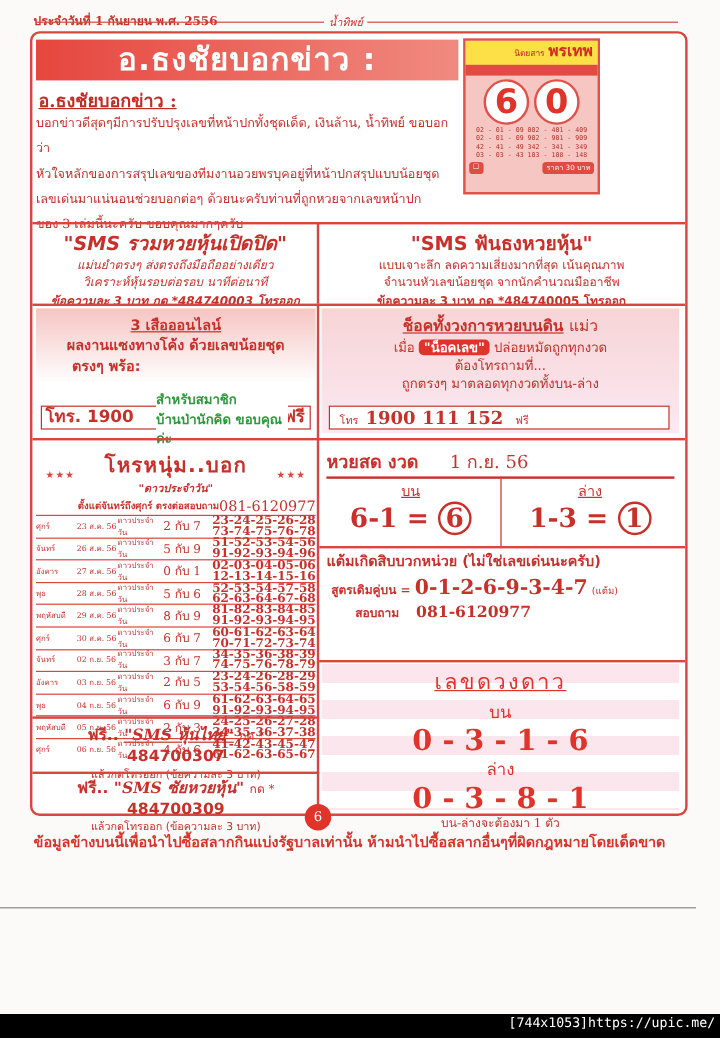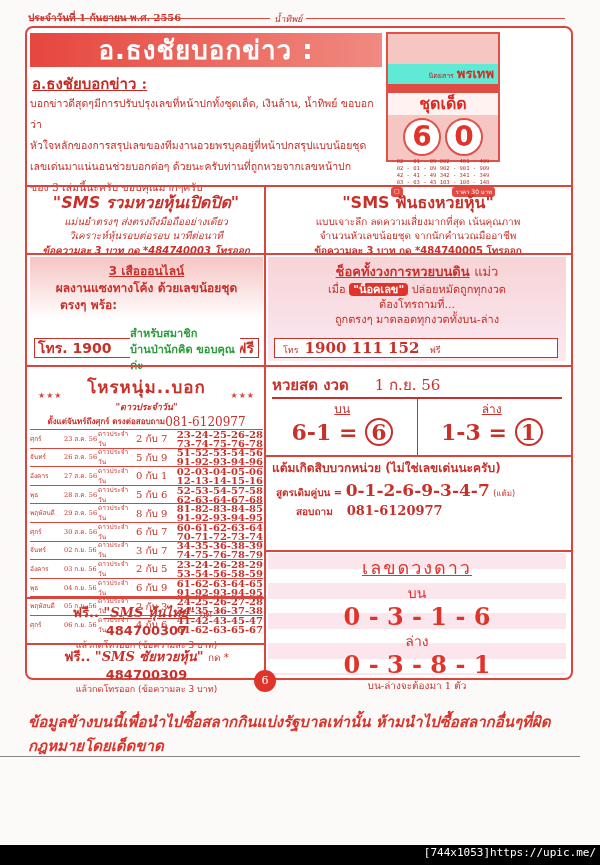--- a/index.html
+++ b/index.html
@@ -7,21 +7,21 @@
   body { font-family: "DejaVu Sans", sans-serif; position: relative; }
   .page { position: absolute; left: 0; top: 0; width: 600px; height: 845px; background: #fbfaf8; }
   .date-line { position: absolute; left: 28px; top: 10px; font-family: "DejaVu Serif", serif; font-size: 10px; color: #c8302a; font-weight: bold; }
   .brand-line { position: absolute; left: 30px; top: 18px; width: 535px; height: 1px; background: #d64a42; }
   .brand-tag { position: absolute; left: 270px; top: 12px; background: #fbfaf8; padding: 0 4px; font-size: 9px; color: #c8302a; font-style: italic; }
   .frame { position: absolute; left: 25px; top: 26px; width: 548px; height: 654px; border: 2px solid #d9463e; border-radius: 8px; background: #fff; }
   .headbar { position: absolute; left: 30px; top: 33px; width: 352px; height: 34px; background: linear-gradient(90deg,#e6463e,#f08a80); color: #fff; font-size: 26px; font-weight: bold; text-align: center; line-height: 34px; letter-spacing: 1px; }
   .sub-title { position: absolute; left: 32px; top: 72px; font-family: "DejaVu Serif", serif; font-size: 15px; color: #c42b24; font-weight: bold; text-decoration: underline; }
   .intro { position: absolute; left: 30px; top: 93px; width: 350px; font-family: "DejaVu Serif", serif; font-size: 10.5px; line-height: 21px; color: #c8302a; }
   .ad-box { position: absolute; left: 386px; top: 32px; width: 114px; height: 130px; background: #f6c6c3; border: 2px solid #e0514a; }
-  .ad-top { height: 20px; background: #5eead4; font-size: 13px; font-weight: bold; color: #d52b22; text-align: right; padding-right: 4px; line-height: 20px; margin-top: 30px; }
+  .ad-top { height: 20px; background: #fde047; font-size: 13px; font-weight: bold; color: #d52b22; text-align: right; padding-right: 4px; line-height: 20px; }
   .ad-top small { font-size: 7px; color: #b22; font-weight: normal; margin-right: 3px; }
   .ad-strip { height: 9px; background: #e04b44; }
   .ad-sub { height: 22px; text-align: center; font-size: 16px; font-weight: bold; color: #d52b22; background: #fff2f1; line-height: 22px; }
   .ad-nums { display: flex; justify-content: center; gap: 4px; margin-top: 3px; }
   .ad-num { width: 38px; height: 38px; border-radius: 50%; background: #fff; border: 2px solid #e0514a; color: #e0342b; font-size: 28px; font-weight: bold; text-align: center; line-height: 34px; }
   .ad-grid { font-size: 5.5px; color: #b8322b; text-align: center; margin-top: 2px; line-height: 7px; font-family: "DejaVu Sans Mono", monospace; }
   .ad-foot { display: flex; justify-content: space-between; padding: 1px 3px; font-size: 6px; }
   .ad-foot span { background: #e04b44; color: #fff; padding: 0 3px; border-radius: 3px; }
   .hline { position: absolute; height: 2px; background: #d9463e; }
   .vline { position: absolute; width: 2px; background: #d9463e; }
@@ -38,21 +38,21 @@
   .snake-title { font-size: 13px; font-weight: bold; margin-top: 4px; }
   .snake-title u { font-weight: bold; }
   .snake-line { font-size: 11px; line-height: 15px; }
   .badge-red { background: #e0342b; color: #fff; padding: 0 4px; border-radius: 4px; font-weight: bold; }
   .snake-phone { position: absolute; left: 6px; bottom: 3px; width: 284px; height: 20px; border: 1px solid #c8302a; background: #fff; font-family: "DejaVu Serif", serif; font-size: 15px; font-weight: bold; text-align: left; padding-left: 8px; line-height: 18px; }
   .snake-phone small { font-size: 9px; font-weight: normal; margin-right: 6px; }
   .horo { position: absolute; left: 30px; top: 373px; width: 233px; height: 220px; color: #c8302a; }
   .horo-title { text-align: center; font-size: 17px; font-weight: bold; letter-spacing: 1px; }
   .horo-stars { position: absolute; top: 18px; font-size: 8px; color: #d9463e; letter-spacing: 1px; }
   .horo-sub { text-align: center; font-size: 9px; font-weight: bold; font-style: italic; }
-  .horo-contact { display: flex; justify-content: center; font-size: 8px; font-weight: bold; margin-top: 1px; }
+  .horo-contact { display: flex; justify-content: flex-end; font-size: 8px; font-weight: bold; margin-top: 1px; }
   .horo-contact .ph { font-size: 12px; font-weight: normal; font-family: "DejaVu Serif", serif; }
   .horo-row { display: flex; align-items: center; height: 18.6px; border-top: 1px solid #d9463e; font-size: 6.5px; font-family: "DejaVu Serif", serif; }
   .horo-row .d { width: 34px; }
   .horo-row .dt { width: 34px; }
   .horo-row .lbl { width: 38px; }
   .horo-row .pr { width: 40px; font-size: 10px; }
   .horo-row .nums { flex: 1; font-size: 10px; font-weight: bold; line-height: 9px; text-align: right; }
   .free-box { position: absolute; left: 30px; width: 233px; height: 40px; text-align: center; color: #c8302a; }
   .free-main { font-size: 13px; font-weight: bold; }
   .free-main i { font-family: "DejaVu Serif", serif; }
@@ -71,21 +71,21 @@
   .formula-line b { font-size: 17px; font-family: "DejaVu Serif", serif; }
   .formula-line small { font-size: 8px; font-weight: normal; }
   .formula-ask { font-size: 10px; font-weight: bold; padding-left: 28px; margin-top: 3px; }
   .formula-ask b { font-size: 13px; font-family: "DejaVu Serif", serif; margin-left: 14px; }
   .star { position: absolute; left: 268px; top: 553px; width: 298px; height: 122px; text-align: center; color: #e0342b; background: repeating-linear-gradient(180deg,#fbe6ee 0 16px,#fff 16px 30px); }
   .star-title { font-size: 18px; text-decoration: underline; letter-spacing: 2px; }
   .star-lbl { font-size: 14px; }
   .star-num { font-size: 24px; font-weight: bold; font-family: "DejaVu Serif", serif; line-height: 26px; }
   .star-note { font-size: 10px; color: #c8302a; font-family: "DejaVu Serif", serif; }
   .page-num { position: absolute; left: 254px; top: 670px; width: 22px; height: 22px; border-radius: 50%; background: #e0342b; color: #fff; font-size: 11px; text-align: center; line-height: 22px; font-family: "DejaVu Serif", serif; }
-  .disclaimer { position: absolute; left: 28px; top: 710px; font-size: 15px; font-style: italic; color: #d8342c; font-weight: bold; }
+  .disclaimer { position: absolute; left: 28px; top: 692px; font-size: 12px; color: #d8342c; font-weight: bold; }
   .bottom-rule { position: absolute; left: 0; top: 756px; width: 580px; height: 1px; background: #888; }
   .watermark { position: absolute; right: 4px; top: 846px; color: #fff; font-family: "DejaVu Sans Mono", monospace; font-size: 11px; }
 </style>
 </head>
 <body>
 
 <div class="page">
   <div class="date-line">ประจำวันที่ 1 กันยายน พ.ศ. 2556</div>
   <div class="brand-line"></div>
   <div class="brand-tag">น้ำทิพย์</div>
@@ -97,21 +97,20 @@
   <div class="intro">
     <div>บอกข่าวดีสุดๆมีการปรับปรุงเลขที่หน้าปกทั้งชุดเด็ด, เงินล้าน, น้ำทิพย์ ขอบอกว่า</div>
     <div>หัวใจหลักของการสรุปเลขของทีมงานอวยพรบุคอยู่ที่หน้าปกสรุปแบบน้อยชุด</div>
     <div>เลขเด่นมาแน่นอนช่วยบอกต่อๆ ด้วยนะครับท่านที่ถูกหวยจากเลขหน้าปก</div>
     <div>ของ 3 เล่มนี้นะครับ ขอบคุณมากๆครับ</div>
   </div>
 
   <div class="ad-box">
     <div class="ad-top"><small>นิตยสาร</small><span>พรเทพ</span></div>
     <div class="ad-strip"></div>
-    <div class="ad-sub">ชุดเด็ด</div>
     <div class="ad-nums">
       <div class="ad-num">6</div>
       <div class="ad-num">0</div>
     </div>
     <div class="ad-grid">
       <div>02 - 01 - 09   002 - 401 - 409</div>
       <div>02 - 01 - 09   902 - 901 - 909</div>
       <div>42 - 41 - 49   342 - 341 - 349</div>
       <div>03 - 03 - 43   103 - 108 - 148</div>
     </div>

